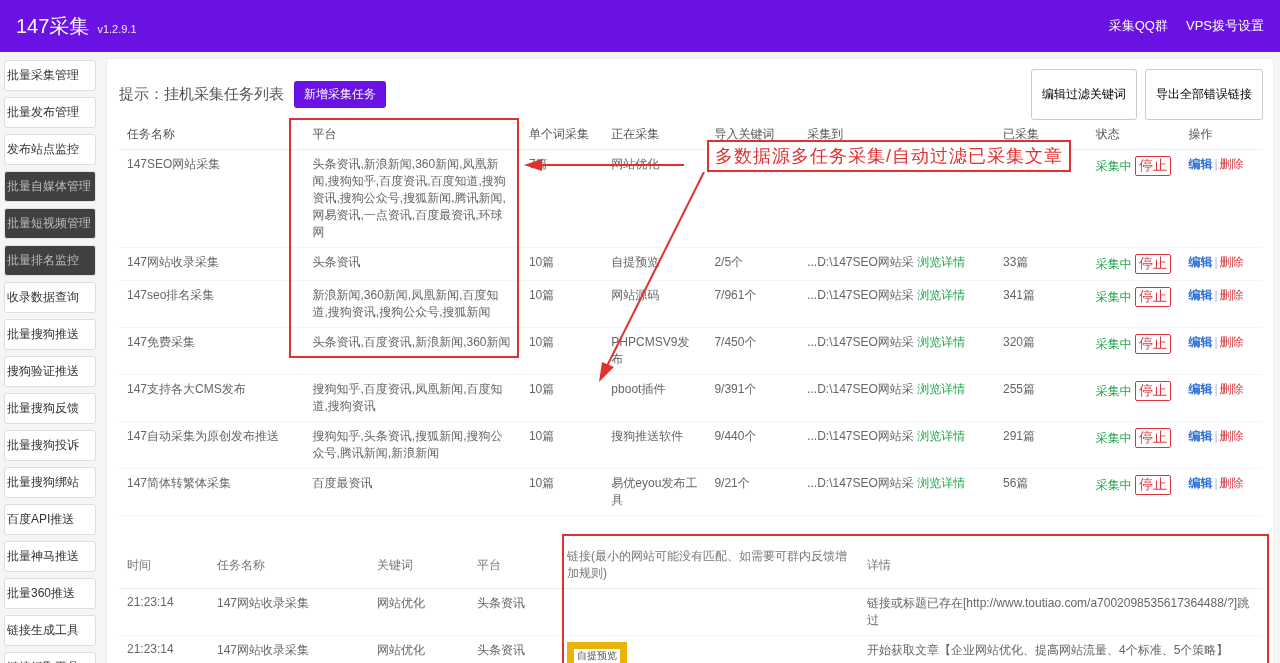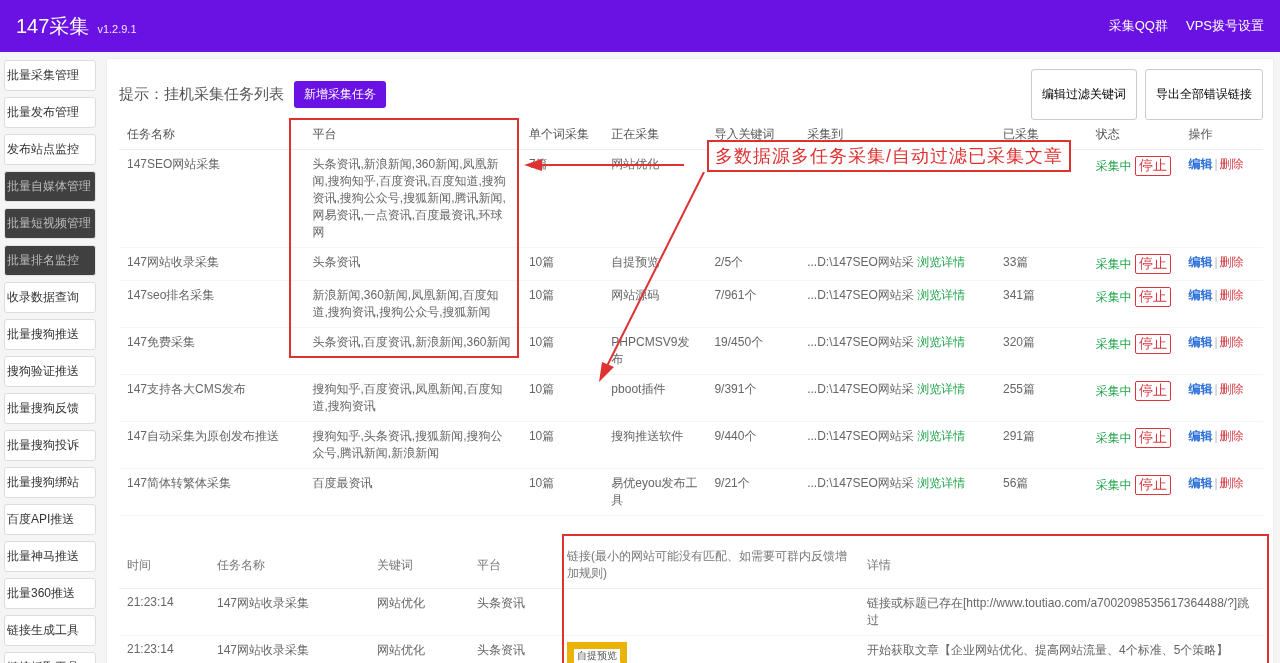--- a/index.html
+++ b/index.html
@@ -156,21 +156,21 @@
               <td><span class="status-green">采集中</span> <span class="status-box">停止</span></td>
               <td><span class="link-blue">编辑</span><span class="sep">|</span><span class="link-red">删除</span></td>
             </tr>
             <tr>
               <td>147免费采集</td>
               <td>
                 <div class="col-platform">头条资讯,百度资讯,新浪新闻,360新闻</div>
               </td>
               <td>10篇</td>
               <td>PHPCMSV9发布</td>
-              <td>19/450个</td>
+              <td>7/450个</td>
               <td>...D:\147SEO网站采 <span class="link-green">浏览详情</span></td>
               <td>320篇</td>
               <td><span class="status-green">采集中</span> <span class="status-box">停止</span></td>
               <td><span class="link-blue">编辑</span><span class="sep">|</span><span class="link-red">删除</span></td>
             </tr>
             <tr>
               <td>147支持各大CMS发布</td>
               <td>
                 <div class="col-platform">搜狗知乎,百度资讯,凤凰新闻,百度知道,搜狗资讯</div>
               </td>

